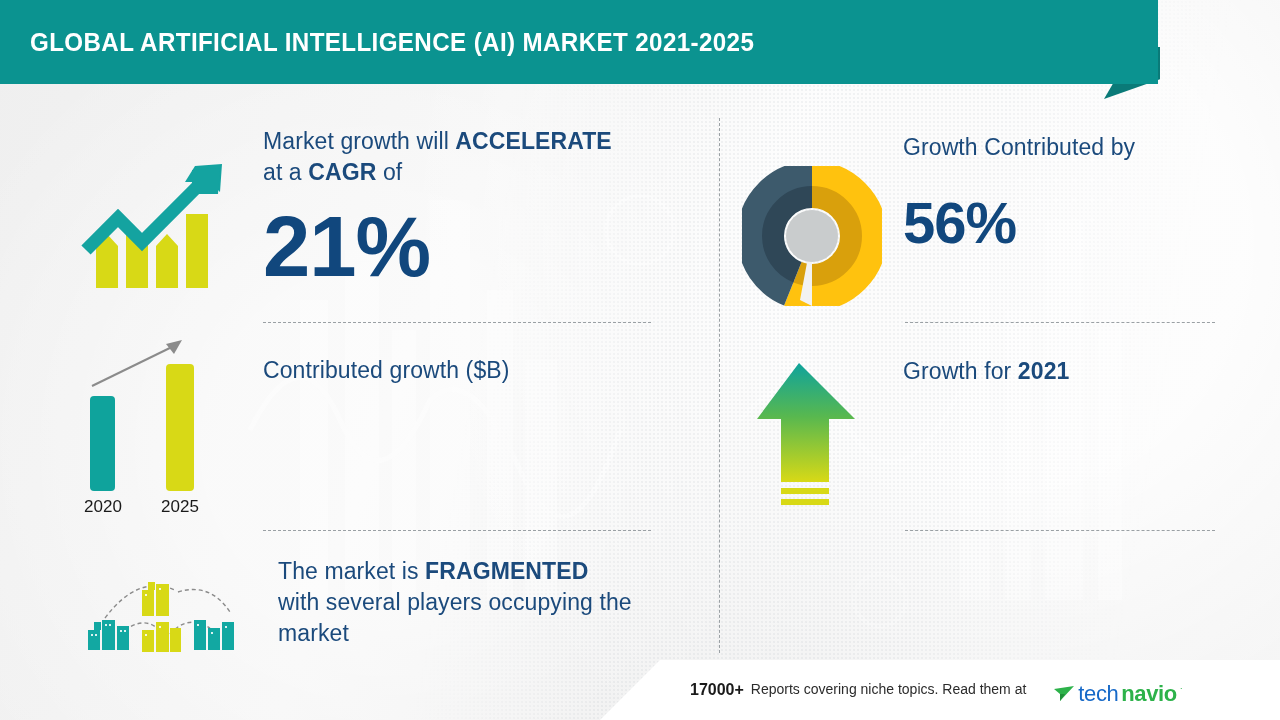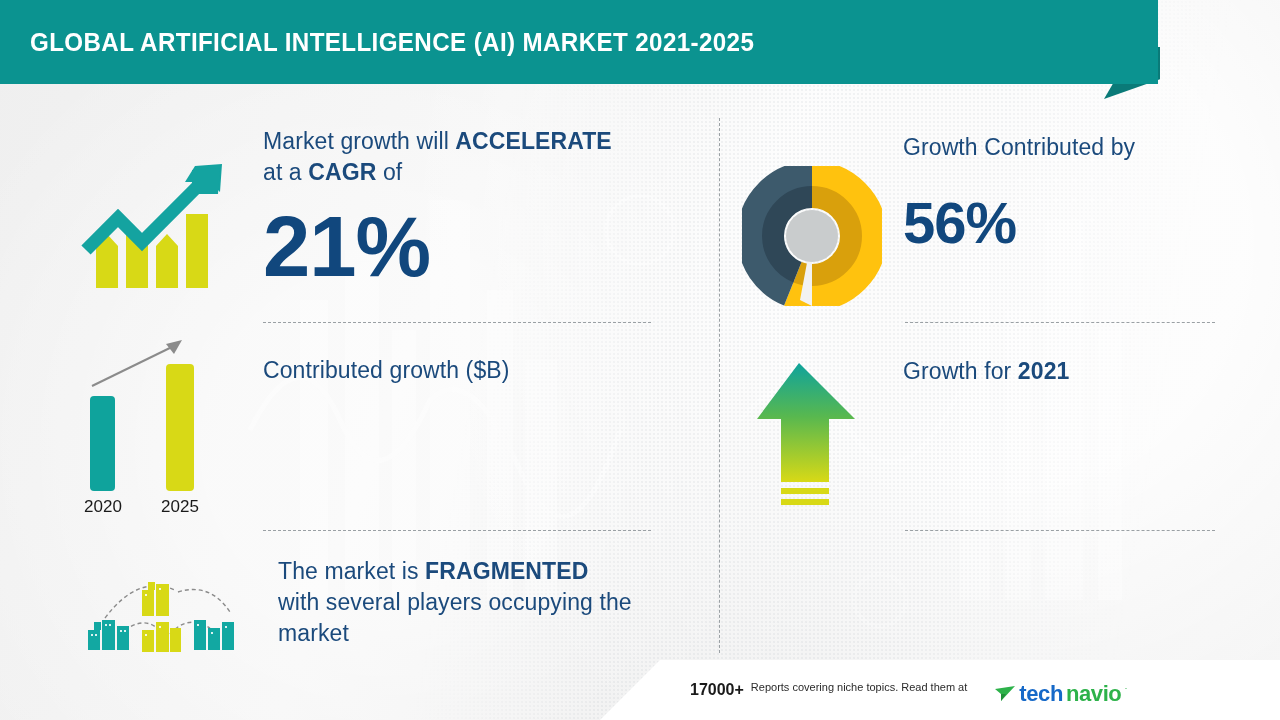--- a/index.html
+++ b/index.html
@@ -111,23 +111,23 @@
     clip-path:polygon(660px 0, 1280px 0, 1280px 60px, 600px 60px);
     z-index:6;
   }
   #footer-content{
     position:absolute; left:690px; top:681px;
     display:flex; gap:7px;
     z-index:7;
     white-space:nowrap;
   }
   #footer-count{ color:#1a1a1a; font-size:16px; font-weight:bold; }
-  #footer-text { color:#2b2b2b; font-size:11px; }
+  #footer-text { color:#2b2b2b; font-size:14px; }
   #logo-wrap{ display:flex; align-items:center; gap:3px; margin-left:20px; }
-  #logo-tech { color:#1669c8; font-size:22px; font-weight:bold; letter-spacing:-.4px; }
+  #logo-tech { color:#1669c8; font-size:22px; font-weight:normal; letter-spacing:-.4px; }
   #logo-navio{ color:#2db24a; font-size:22px; font-weight:bold; letter-spacing:-.4px; }
   #logo-tm   { color:#2db24a; font-size:9px; align-self:flex-start; margin-top:2px; }
 </style>
 </head>
 <body>
 
 <div id="bg-texture"></div>
 <svg id="bg-skyline" viewBox="0 0 1280 720" preserveAspectRatio="none">
   <g fill="#ffffff" opacity="0.55">
     <rect x="300" y="300" width="28" height="300"></rect>

